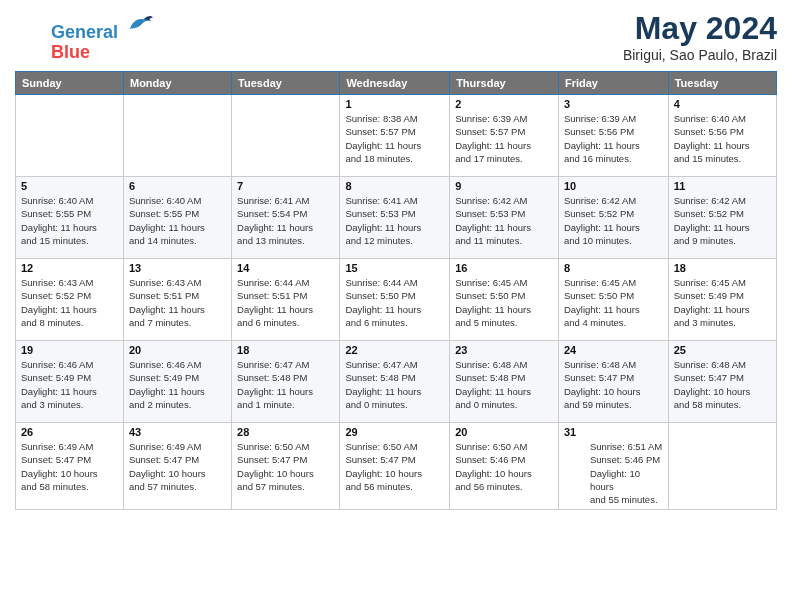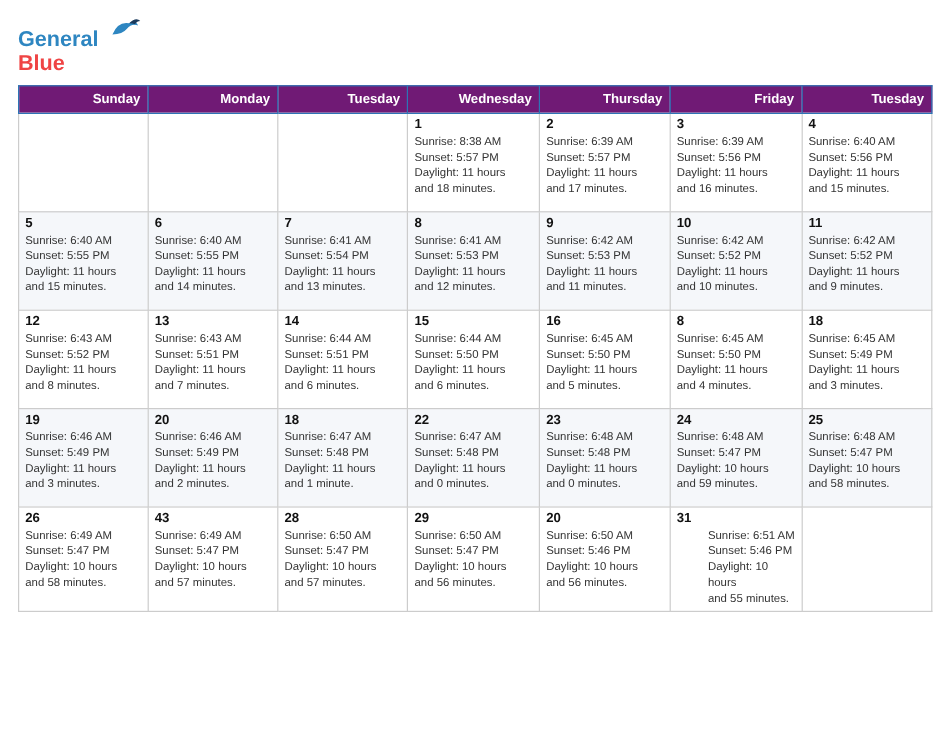--- a/index.html
+++ b/index.html
@@ -26,20 +26,21 @@
       align-items: center;
     }
     .logo-text {
       font-size: 18px;
       font-weight: bold;
       color: #1a3a5c;
       line-height: 1.1;
     }
     .logo-text span {
       color: #2e86c1;
+      margin-left: 36px;
     }
     .logo-bird {
       width: 28px;
       height: 28px;
       margin-left: 2px;
     }
     .title-block {
       text-align: right;
     }
     .month-title {
@@ -50,23 +51,23 @@
     .location {
       font-size: 14px;
       color: #333;
     }
     .calendar {
       width: 100%;
       border-collapse: collapse;
       font-size: 10px;
     }
     .calendar th {
-      background: #701a75;
+      background: #737373;
       color: #fff;
-      text-align: right;
+      text-align: left;
       padding: 5px 6px;
       font-size: 11px;
       border: 1px solid #2e74b5;
     }
     .calendar td {
       border: 1px solid #ccc;
       vertical-align: top;
       padding: 3px 5px;
       height: 82px;
       width: 113px;
@@ -100,20 +101,24 @@
       <div>
         <div class="logo-text">
           <span>General</span>
           <svg class="logo-bird" viewBox="0 0 30 30">
             <path d="M5 20 Q10 8 20 10 Q25 6 28 12 Q22 10 18 15 Q14 20 5 20Z" fill="#2e86c1"></path>
             <path d="M20 10 Q26 4 30 8 Q27 8 25 11 Q23 10 20 10Z" fill="#1a3a5c"></path>
           </svg>
           <br><span style="color:#ef4444;">Blue</span>
         </div>
       </div>
+    </div>
+    <div class="title-block">
+      <div class="month-title">May 2024</div>
+      <div class="location">Birigui, Sao Paulo, Brazil</div>
     </div>
   </div>
 
   <table class="calendar">
     <thead>
       <tr>
         <th>Sunday</th>
         <th>Monday</th>
         <th>Tuesday</th>
         <th>Wednesday</th>

